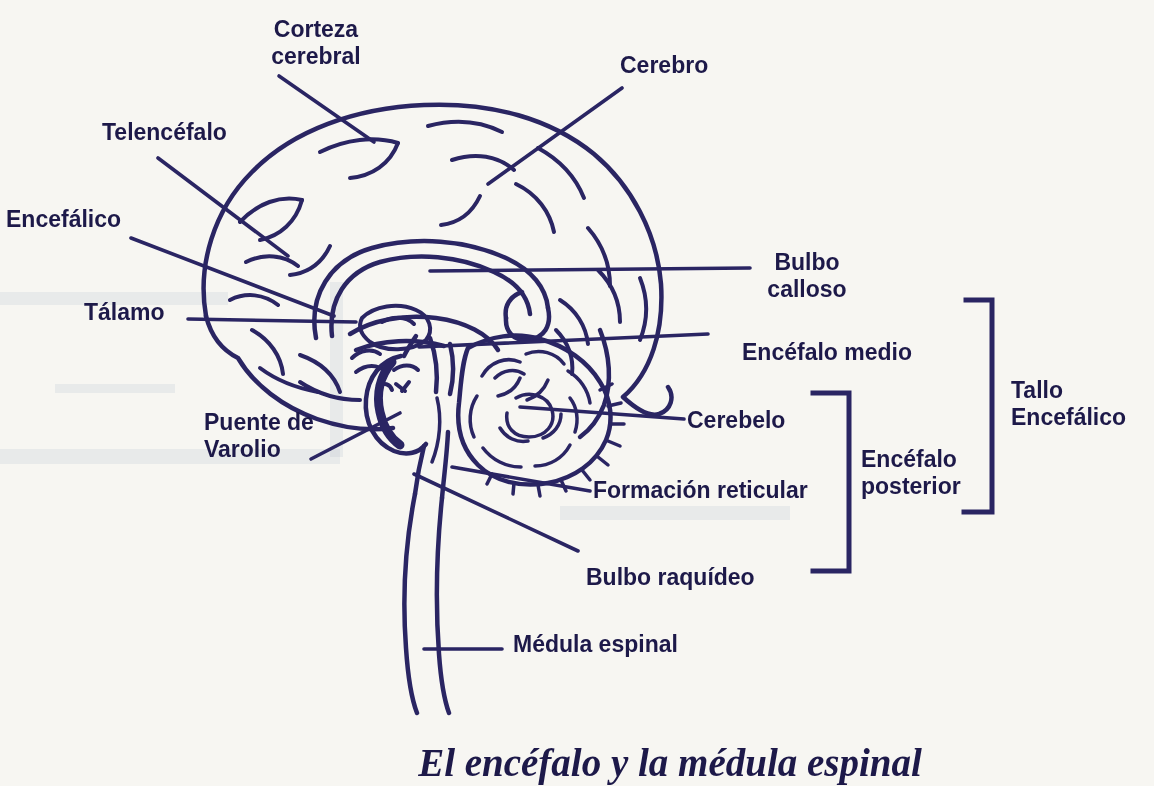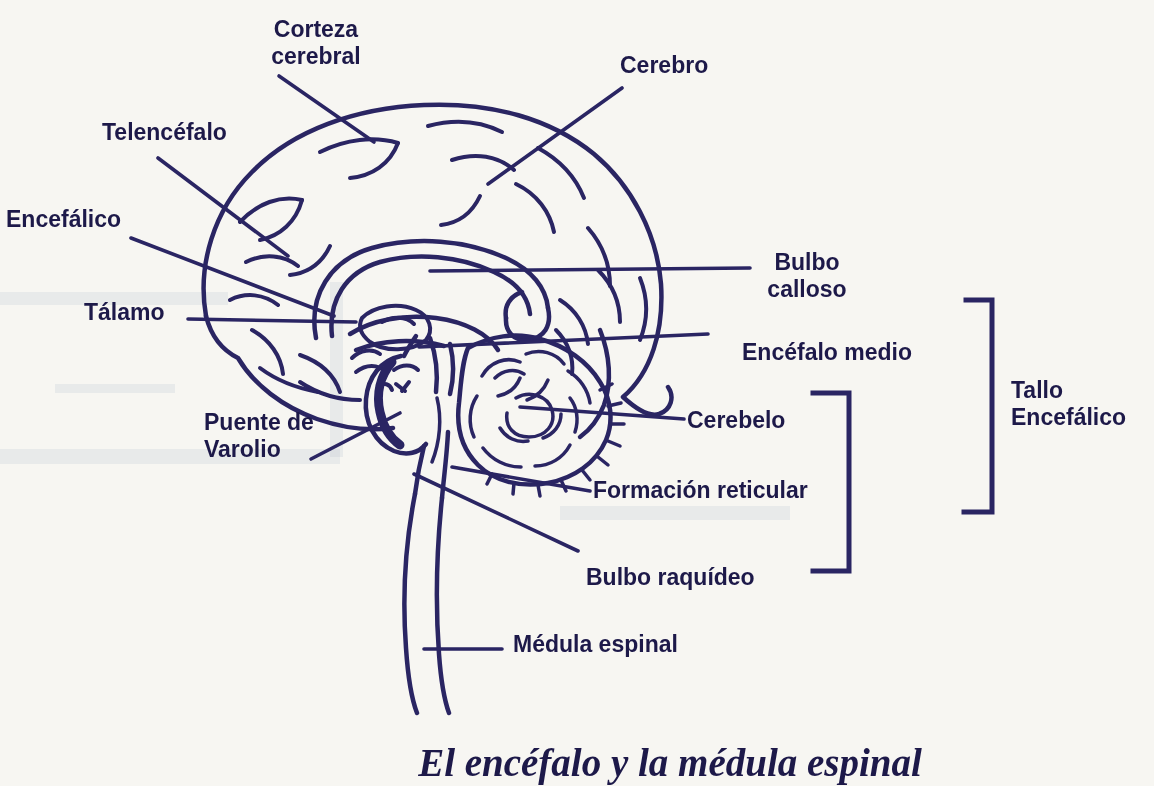--- a/index.html
+++ b/index.html
@@ -209,20 +209,24 @@
   </div>
 
   <div class="label" style="left:586px;top:536px;margin-top:28px;">
     <span class="ln">Bulbo raquídeo</span>
   </div>
 
   <div class="label" style="left:513px;top:631px;">
     <span class="ln">Médula espinal</span>
   </div>
 
+  <div class="label" style="left:861px;top:446px;">
+    <span class="ln">Encéfalo</span>
+    <span class="ln">posterior</span>
+  </div>
 
   <div class="label" style="left:1011px;top:377px;">
     <span class="ln">Tallo</span>
     <span class="ln">Encefálico</span>
   </div>
 
   <div class="caption" style="left:390px;top:740px;width:560px;">El encéfalo y la médula espinal</div>
 
 </div>
 

